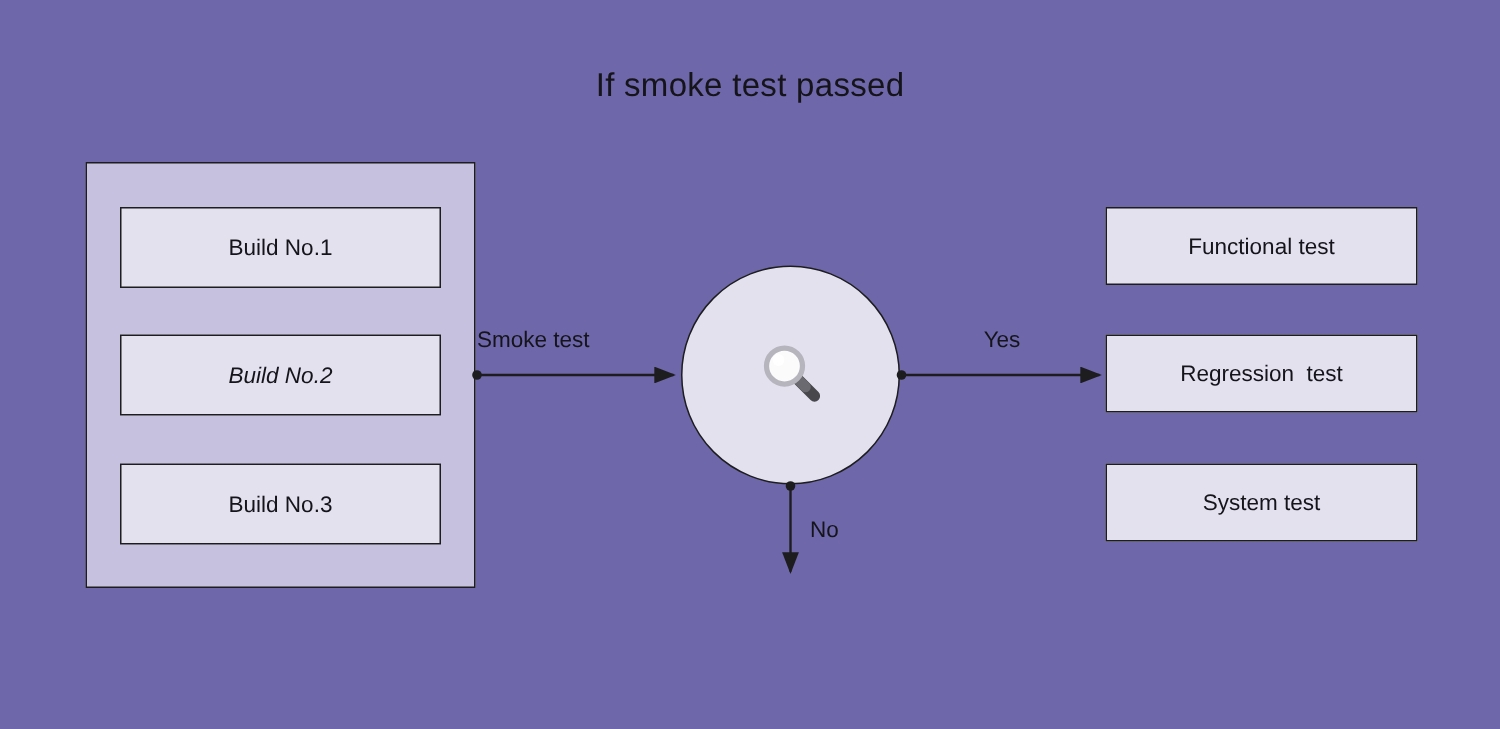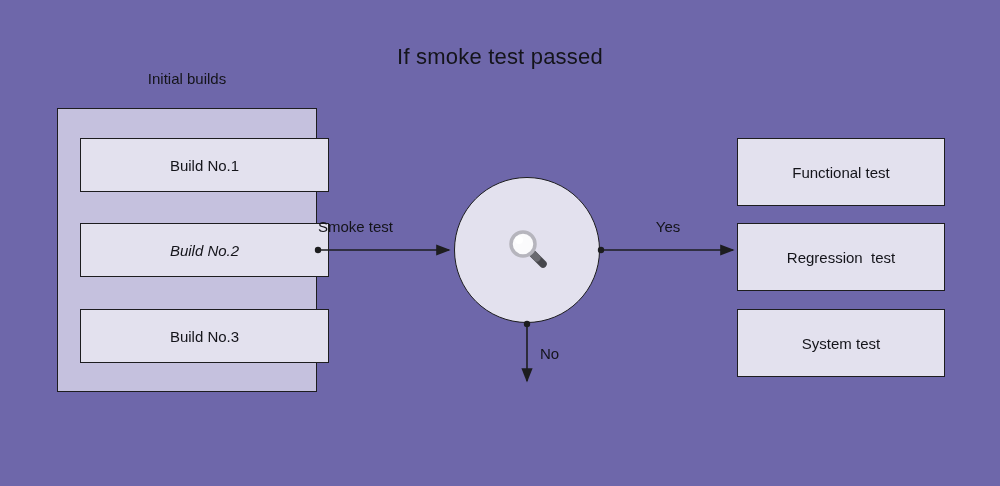--- a/index.html
+++ b/index.html
@@ -48,25 +48,25 @@
     position: absolute;
     background: #e3e1ee;
     border: 1px solid #1d1d1f;
     box-sizing: border-box;
     display: flex;
     align-items: center;
     justify-content: center;
     font-size: 15px;
     white-space: pre;
   }
-  .build-node { left: 80px; width: 249px; height: 54px; }
+  .build-node { left: 80px; width: 214px; height: 54px; }
   .build-1 { top: 138px; }
   .build-2 { top: 223px; font-style: italic; }
   .build-3 { top: 309px; }
-  .right-node { left: 737px; width: 208px; height: 68px; }
+  .right-node { left: 737px; width: 208px; height: 52px; }
   .right-1 { top: 138px; }
   .right-2 { top: 223px; }
   .right-3 { top: 309px; }
   .rejected-node { left: 424px; top: 385px; width: 206px; height: 54px; }
   .decision-circle {
     position: absolute;
     left: 454px;
     top: 177px;
     width: 146px;
     height: 146px;
@@ -92,21 +92,20 @@
     pointer-events: none;
   }
 </style>
 </head>
 <body>
 
 <div class="canvas">
 
   <div class="title">If smoke test passed</div>
 
-  <div class="group-label">Initial builds</div>
 
   <div class="container-box"></div>
 
   <div class="node build-node build-1">
     <span>Build No.1</span>
   </div>
   <div class="node build-node build-2">
     <span>Build No.2</span>
   </div>
   <div class="node build-node build-3">

